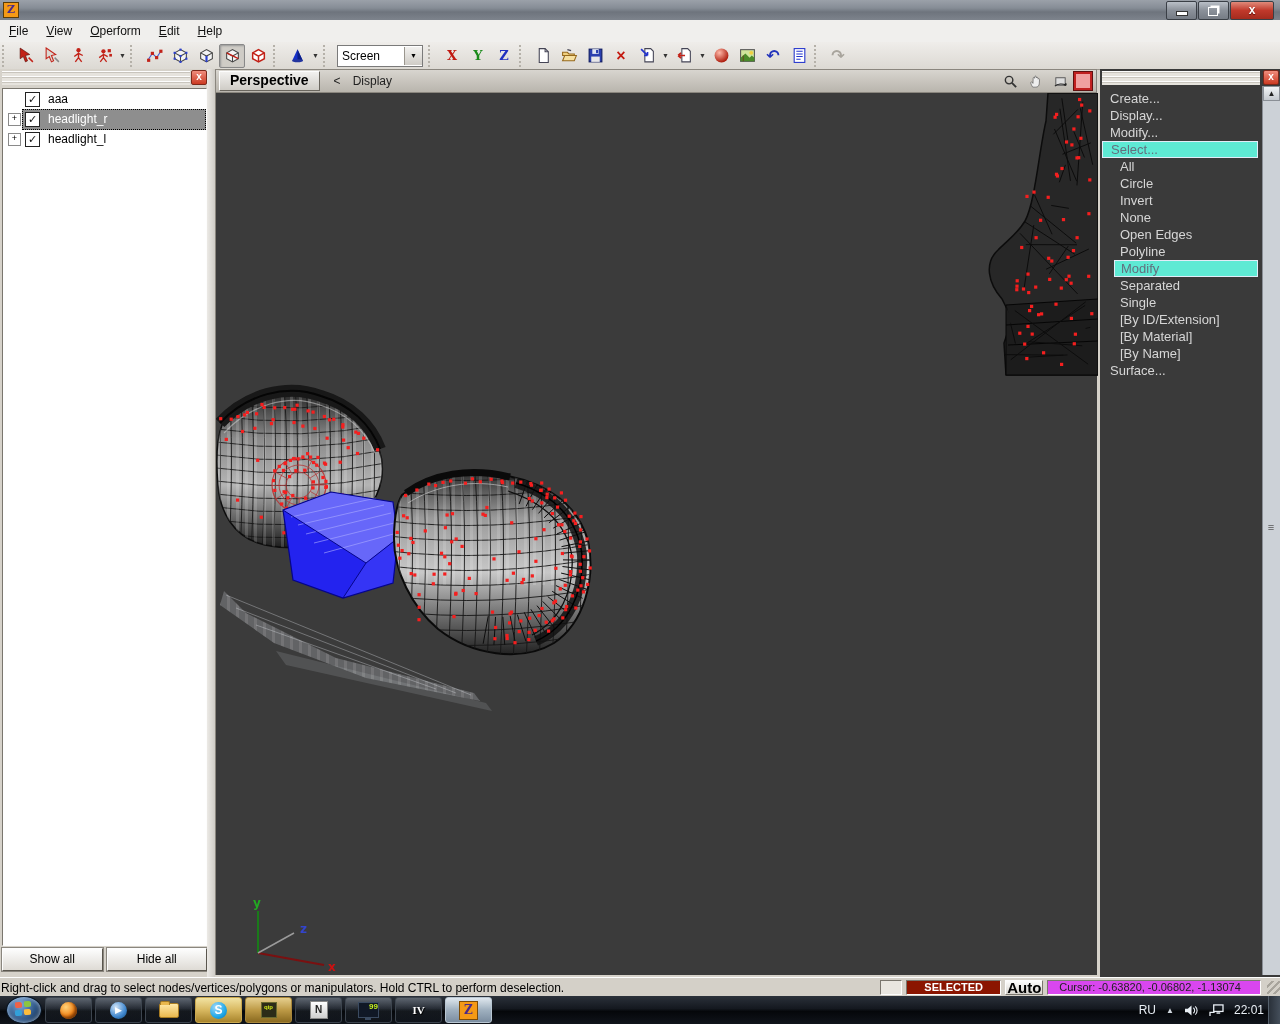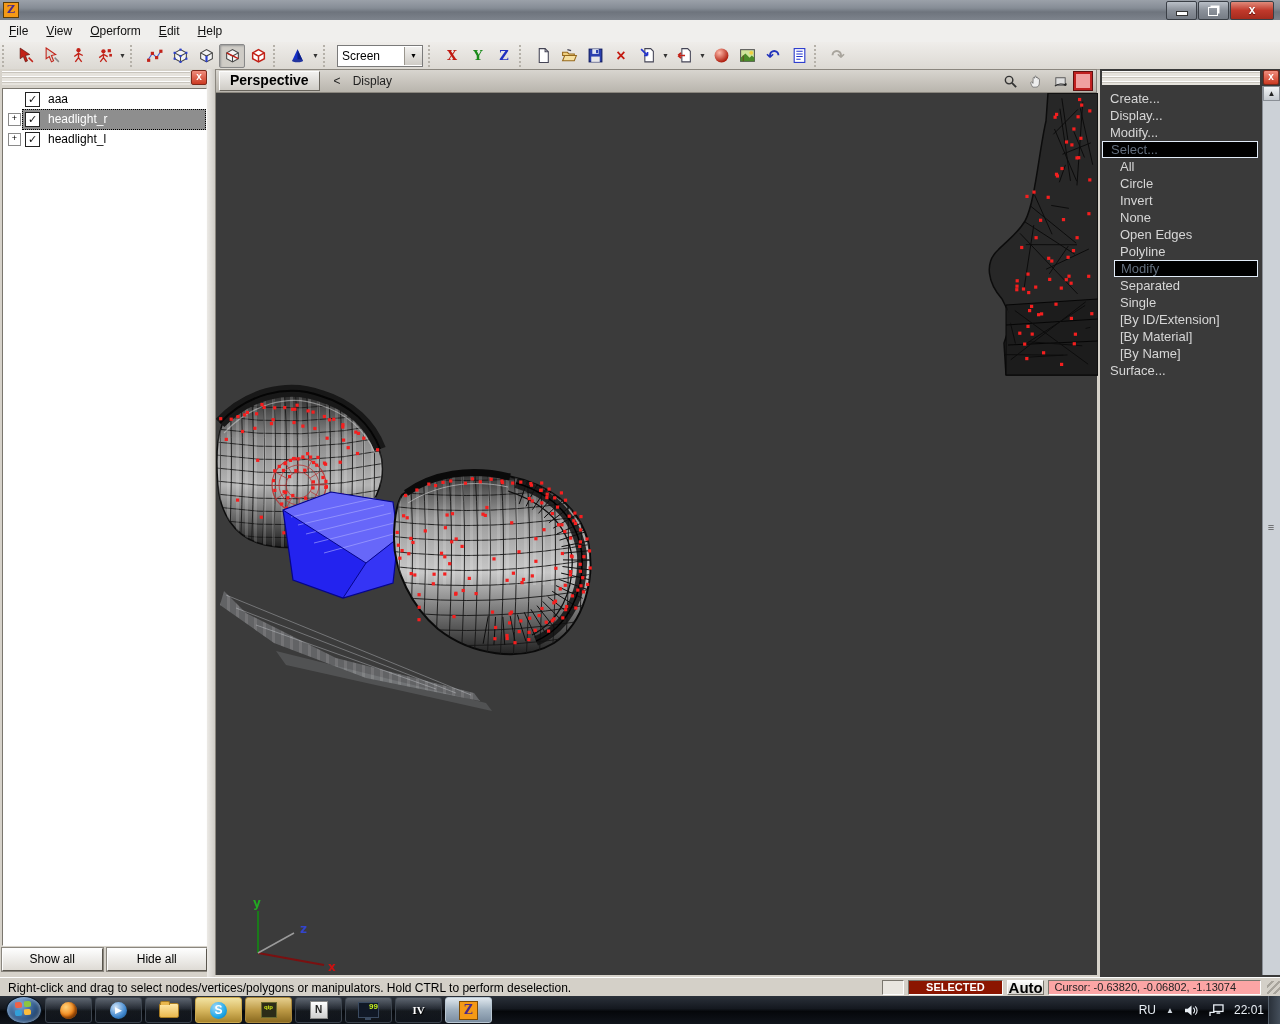--- a/index.html
+++ b/index.html
@@ -82,32 +82,32 @@
   
   #right-panel{left:1100px;top:69px;width:180px;height:908px;background:#3a3a3a;}
   #right-panel .panel-header{width:158px;}
   #rp-scroll{position:absolute;right:0;top:17px;width:17px;height:889px;background:#ccd1d7;border-left:1px solid #8a8f96;}
   #rp-up{width:17px;height:15px;background:linear-gradient(180deg,#f2f4f6,#c4c9cf);border:1px solid #8a8f96;
     box-sizing:border-box;font-size:8px;text-align:center;line-height:14px;color:#222;}
   #rp-grip{position:absolute;top:436px;left:2px;width:12px;height:12px;color:#555;font-size:11px;line-height:11px;text-align:center;}
   #cp-list{position:absolute;left:0;top:21px;width:160px;font-size:13px;color:#d6d6d6;}
   .cp-item{height:17px;line-height:17px;padding-left:10px;position:relative;}
   .cp-item.lvl1{padding-left:20px;}
-  .cp-item.hl{background:#000000;border:1px solid #e2ecf8;color:#636f7e;height:15px;line-height:15px;margin:0 2px 0 2px;padding-left:8px;}
+  .cp-item.hl{background:#5eead4;border:1px solid #e2ecf8;color:#636f7e;height:15px;line-height:15px;margin:0 2px 0 2px;padding-left:8px;}
   .cp-item.lvl1.hl{margin-left:14px;padding-left:6px;}
   
   #statusbar{left:0;top:977px;width:1280px;height:19px;background:#d4d0c8;border-top:1px solid #fdfdfd;
     display:flex;align-items:center;font-size:12px;color:#000;}
-  #status-hint{margin-left:8px;white-space:nowrap;overflow:hidden;width:880px;}
+  #status-hint{margin-left:1px;white-space:nowrap;overflow:hidden;width:880px;}
   .sb-box{height:15px;border:1px solid;border-color:#7a766e #fdfdfd #fdfdfd #7a766e;margin-left:4px;box-sizing:border-box;}
   #sb-empty{width:22px;background:#e9e6e0;}
   #sb-mode{width:96px;background:#8b1500;color:#fff;font-weight:bold;font-size:11px;text-align:center;line-height:13px;}
   #sb-auto{width:38px;background:linear-gradient(180deg,#fdfdfd,#d8d5cf);border-color:#fdfdfd #7a766e #7a766e #fdfdfd;
     font-weight:bold;text-align:center;font-size:15px;line-height:13px;}
-  #sb-cursor{width:215px;background:#fca5a5;font-size:11px;line-height:13px;padding-left:5px;color:#222;}
+  #sb-cursor{width:215px;background:#d946ef;font-size:11px;line-height:13px;padding-left:11px;color:#222;}
   #sb-grip{margin-left:6px;width:13px;height:13px;
     background:repeating-linear-gradient(135deg,transparent 0 3px,#a8a49c 3px 5px);}
   
   #taskbar{left:0;top:996px;width:1280px;height:28px;
     background:linear-gradient(180deg,#2b313a 0%,#14181f 45%,#05070a 55%,#10141b 100%);
     display:flex;align-items:center;}
   #start-orb{width:34px;height:26px;margin-left:6px;border-radius:50%;position:relative;
     background:radial-gradient(circle at 40% 30%,#7fa8d8,#2c5484 55%,#0d1b2e 90%);
     border:1px solid #0a1522;box-shadow:inset 0 0 5px #bcd4ee;}
   .flag{position:absolute;width:7px;height:6px;border-radius:1px 3px 1px 3px;}

